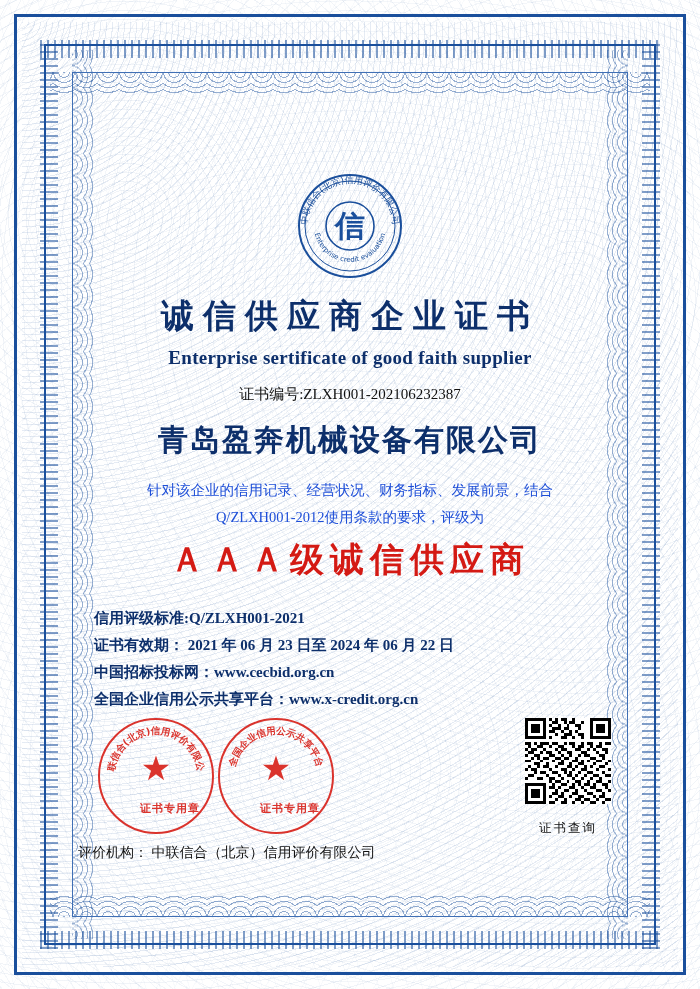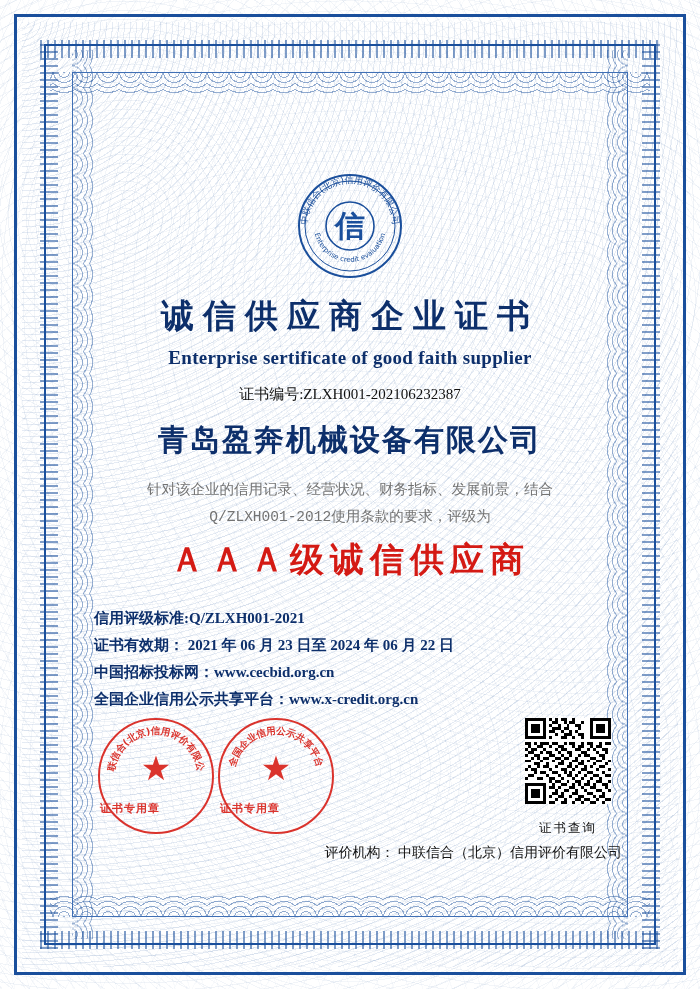--- a/index.html
+++ b/index.html
@@ -130,22 +130,22 @@
     font-weight: bold;
     color: #0d2f6b;
     letter-spacing: 2px;
     font-family: "DejaVu Serif", "Liberation Serif", serif;
   }
 
   .body-text {
     margin-top: 16px;
     font-size: 14.5px;
     line-height: 27px;
-    color: #737373;
-    font-family: Liberation Mono, monospace;
+    color: #1d4ed8;
+    font-family: Liberation Serif, serif;
   }
 
   .grade {
     margin-top: 6px;
     font-size: 34px;
     font-weight: bold;
     color: #d41a14;
     letter-spacing: 6px;
     font-family: "DejaVu Serif", "Liberation Serif", serif;
   }
@@ -187,21 +187,21 @@
     left: 50%; top: 44%;
     transform: translate(-50%, -50%);
     font-size: 34px;
     line-height: 1;
     color: #d8231c;
   }
   .seal .sub {
     position: absolute;
     left: 0; right: 12px;
     bottom: 16px;
-    text-align: left;
+    text-align: right;
     font-size: 11px;
     font-weight: bold;
     letter-spacing: 1px;
   }
   .seal .arc {
     position: absolute;
     inset: 0;
   }
   .seal .arc text {
     font-size: 9.5px;
@@ -227,21 +227,21 @@
     margin-top: 16px;
     font-size: 12.5px;
     color: #111;
     letter-spacing: 2px;
   }
 
   .issuer {
     position: absolute;
     left: 0; right: 0;
     top: 766px;
-    text-align: right;
+    text-align: left;
     font-size: 14px;
     color: #111;
     font-family: "Liberation Serif", serif;
   }
 </style>
 </head>
 <body>
 
 <div id="certificate">
 

